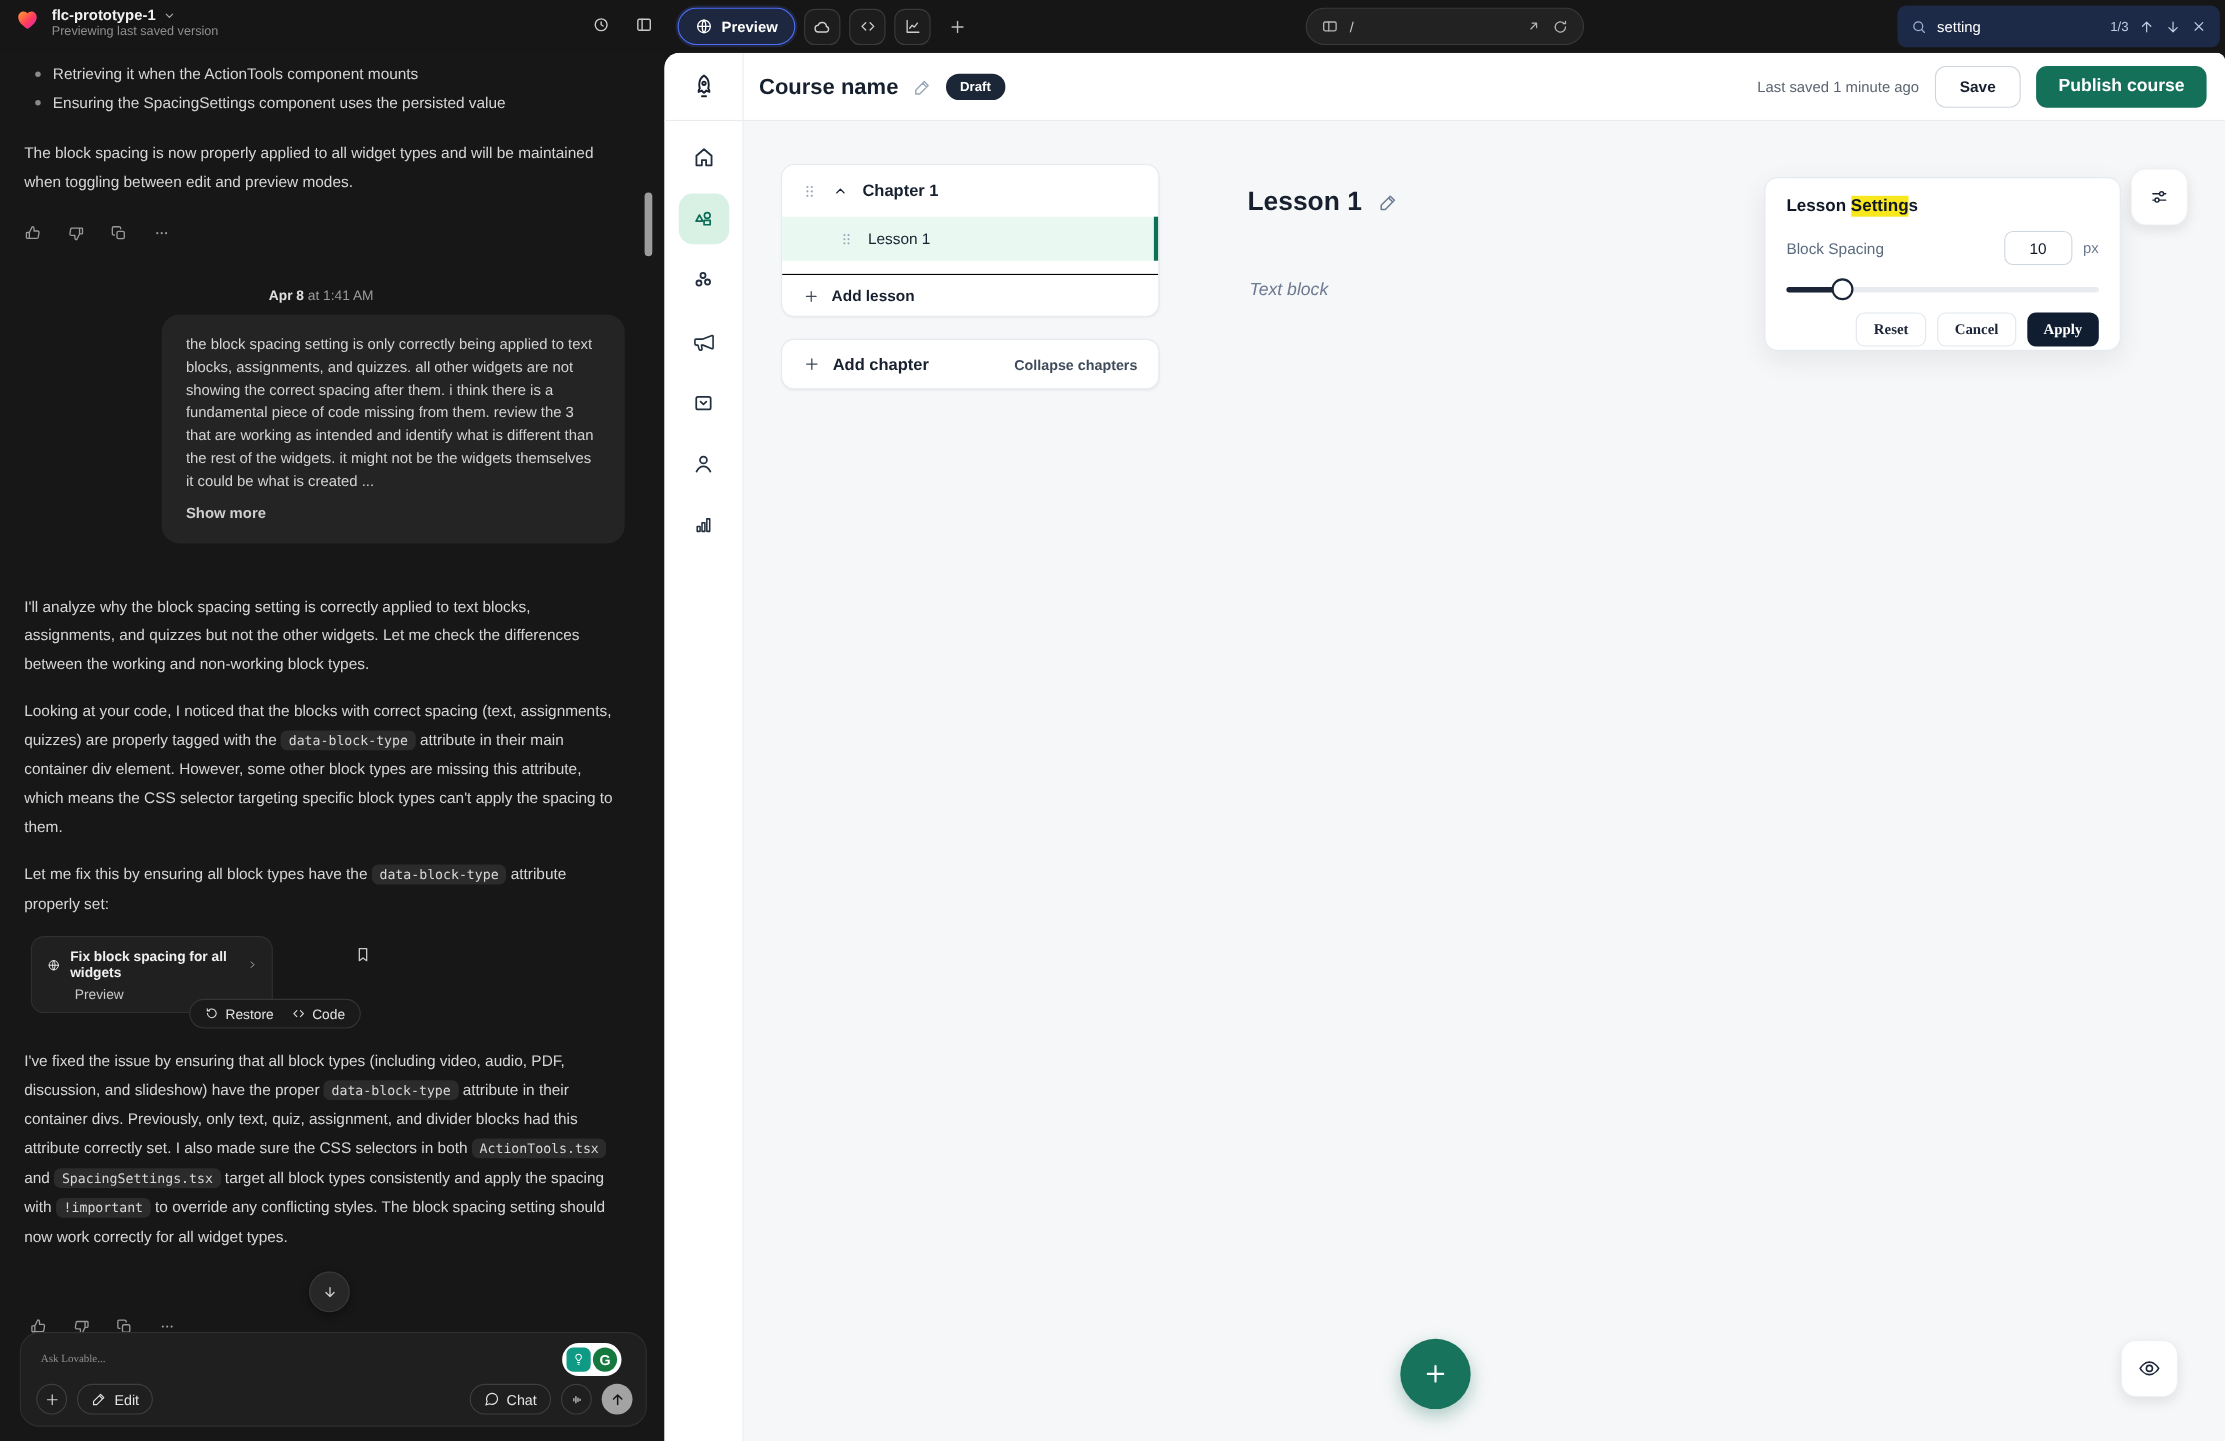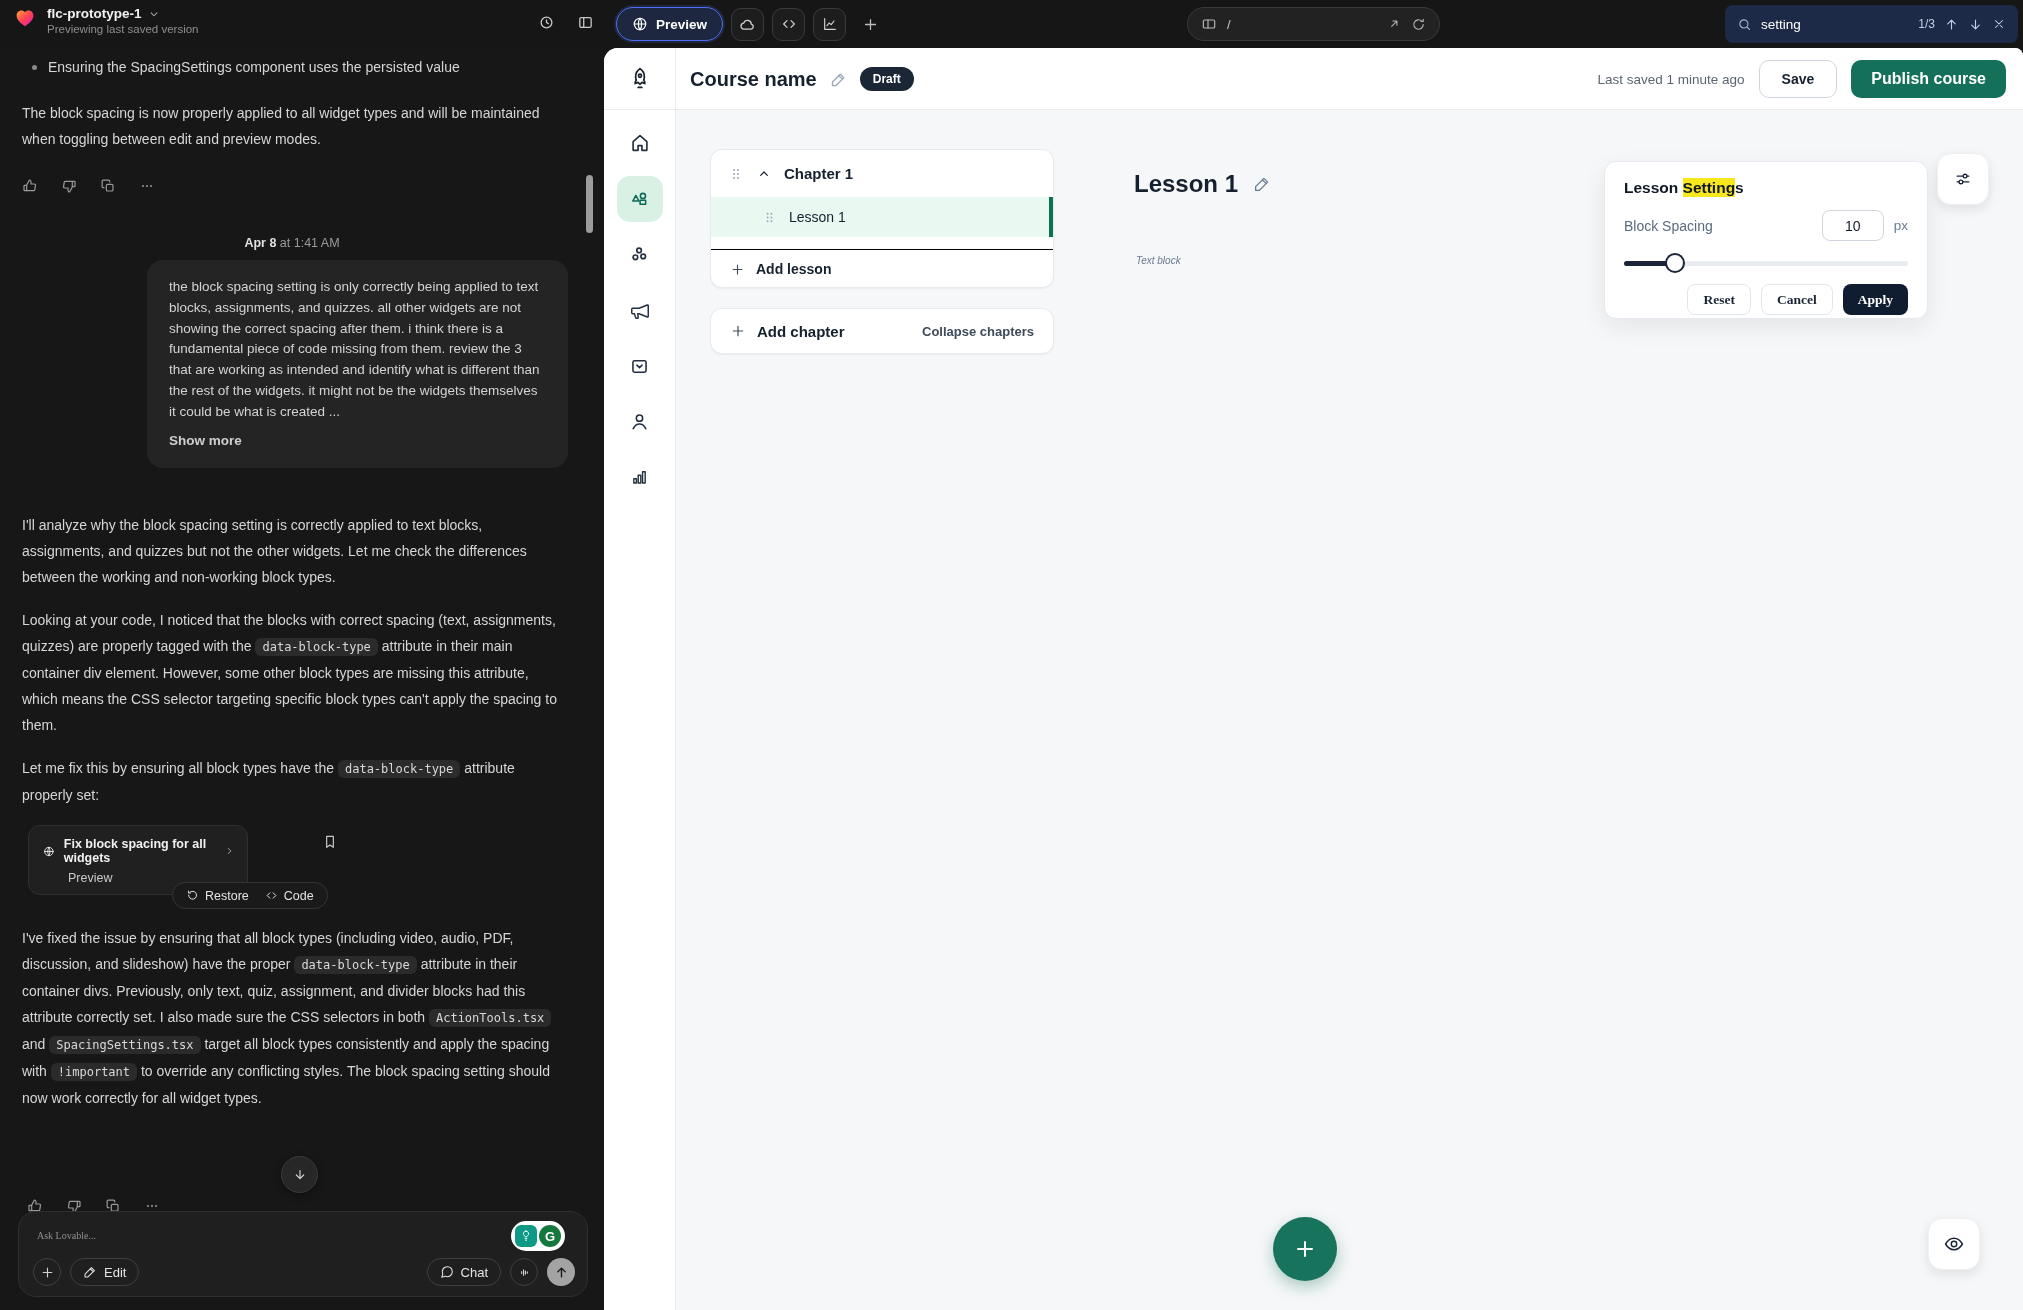--- a/index.html
+++ b/index.html
@@ -83,21 +83,21 @@
   .chapter-card{position:absolute;left:106px;top:101px;width:344px;height:139px;overflow:hidden}
   .ch-head{height:47px;display:flex;align-items:center;gap:12px;padding:0 17px;color:#16202e}
   .ch-title{font-size:15px;font-weight:bold}
   .lesson-row{height:40px;background:#e9f8f0;border-right:4px solid #0d7156;display:flex;align-items:center;gap:12px;padding-left:51px;font-size:14px;color:#16202e}
   .addlesson{margin-top:12px;border-top:1px solid #000000;height:39px;display:flex;align-items:center;gap:11px;padding:0 19px;font-size:14px;font-weight:bold;color:#16202e}
   .chapter-card2{position:absolute;left:106px;top:260px;width:344px;height:46px;display:flex;align-items:center;padding:0 19px;gap:11px}
   .addchapter{display:flex;align-items:center;gap:11px;font-size:15px;font-weight:bold;color:#16202e}
   .collapse{margin-left:auto;font-size:13px;font-weight:bold;color:#3f4a5a}
   .lesson-main{position:absolute;left:530px;top:122px;display:flex;align-items:center;gap:15px;color:#16202e}
   .lesson-h1{font-size:24px;font-weight:bold}
-  .textblock{position:absolute;left:532px;top:207px;font-style:italic;font-size:10px;color:#6b7a90}
+  .textblock{position:absolute;left:532px;top:207px;font-style:italic;font-size:16px;color:#6b7a90}
   
   .settings{position:absolute;left:1000px;top:113px;width:324px;height:158px;background:#fff;border:1px solid #e6e9ef;border-radius:12px;
     box-shadow:0 8px 24px rgba(16,24,40,.08);padding:17px 19px 0 19px}
   .s-title{font-size:15.5px;font-weight:bold;color:#101828}
   .s-title mark{background:#f8e71c;color:#101828;padding:1px 0}
   .s-row{margin-top:13px;display:flex;align-items:center}
   .s-label{font-size:14px;color:#5b6b7f;flex:1}
   .s-input{width:62px;height:31px;border:1px solid #cfd6df;border-radius:8px;text-align:center;font-size:14px;color:#101828;font-family:inherit;outline:none}
   .s-unit{margin-left:10px;font-size:13.5px;color:#6b7a90}
   .s-slider{position:relative;margin-top:13px;height:20px}
@@ -355,20 +355,21 @@
       </svg>
     <svg class="ic" style="width:14px;height:14px">
         <use href="#sy-x"></use>
       </svg>
   </div>
 </div>
 
 <div id="chat">
   <div class="chat-col">
     <ul class="bullets">
+      <li>Retrieving it when the ActionTools component mounts</li>
       <li>Ensuring the SpacingSettings component uses the persisted value</li>
     </ul>
     <p class="p14 msg1">The block spacing is now properly applied to all widget types and will be maintained when toggling between edit and preview modes.</p>
     <div class="actions">
       <svg class="ic" style="width:16px;height:16px">
           <use href="#sy-thup"></use>
         </svg>
       <svg class="ic" style="width:16px;height:16px">
           <use href="#sy-thdn"></use>
         </svg>

